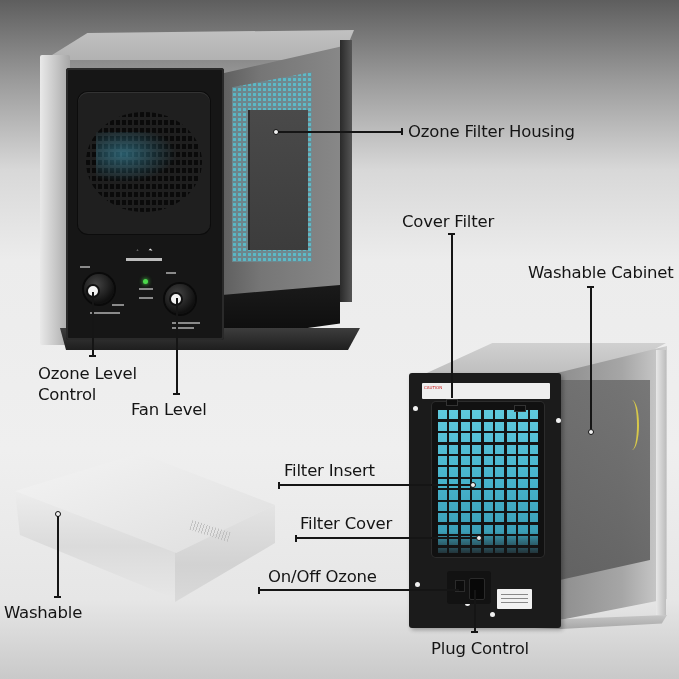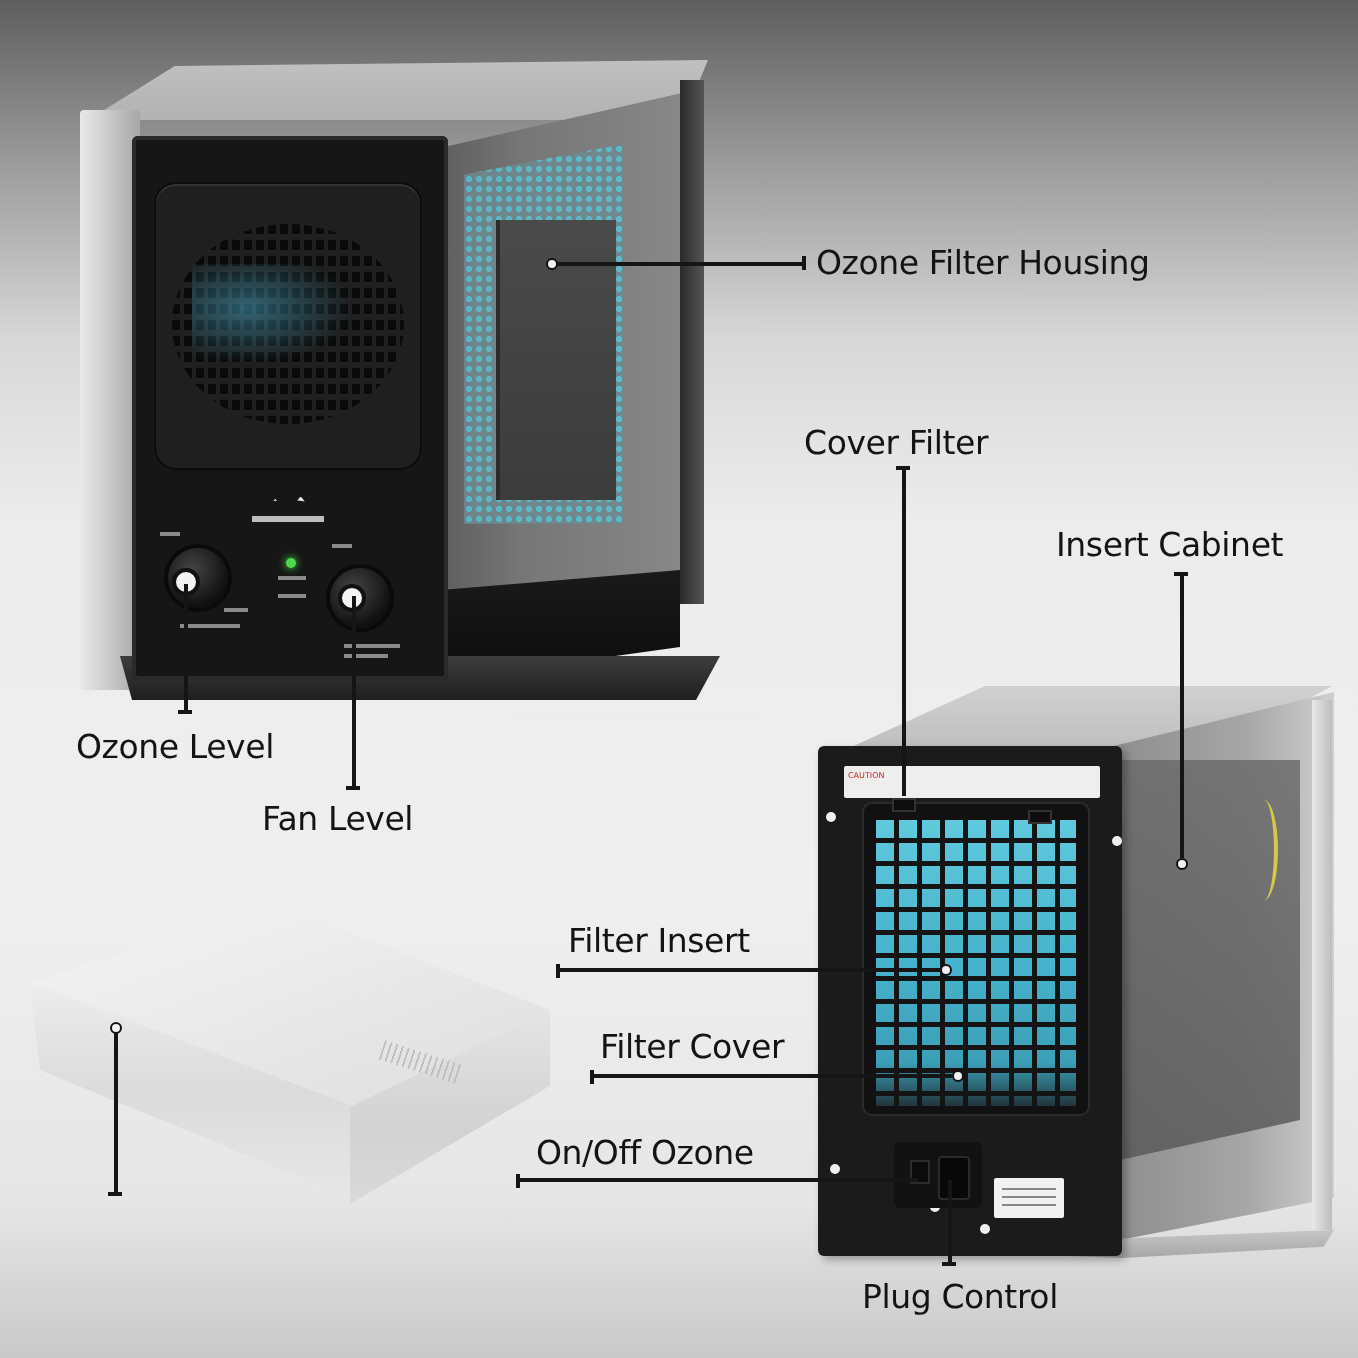--- a/index.html
+++ b/index.html
@@ -260,29 +260,30 @@
 
 <div class="dot" style="left:273px; top:129px;"></div>
 <div class="line hline" style="left:278px; top:131px; width:124px;"></div>
 <div class="tick-v" style="left:401px; top:128px;"></div>
 <div class="label" style="left:408px; top:121px;">Ozone Filter Housing</div>
 
 <div class="label" style="left:402px; top:211px;">Cover Filter</div>
 <div class="tick-h" style="left:448px; top:233px;"></div>
 <div class="line vline" style="left:451px; top:233px; height:165px;"></div>
 
-<div class="label" style="left:528px; top:262px;">Insert Cabinet</div>
+<div class="label" style="left:528px; top:262px;">Washable Cabinet</div>
 <div class="tick-h" style="left:587px; top:286px;"></div>
 <div class="line vline" style="left:590px; top:286px; height:143px;"></div>
 <div class="dot" style="left:588px; top:429px;"></div>
 
 <div class="line vline" style="left:92px; top:292px; height:64px;"></div>
 <div class="tick-h" style="left:89px; top:355px;"></div>
 <div class="label center" style="left:38px; top:363px; width:110px;">
   <div>Ozone Level</div>
+  <div>Control</div>
 </div>
 
 <div class="line vline" style="left:176px; top:298px; height:96px;"></div>
 <div class="tick-h" style="left:173px; top:393px;"></div>
 <div class="label" style="left:131px; top:399px;">Fan Level</div>
 
 <div class="label" style="left:284px; top:460px;">Filter Insert</div>
 <div class="tick-v" style="left:278px; top:482px;"></div>
 <div class="line hline" style="left:279px; top:484px; width:195px;"></div>
 <div class="dot" style="left:470px; top:482px;"></div>
@@ -297,13 +298,14 @@
 <div class="line hline" style="left:259px; top:589px; width:200px;"></div>
 
 <div class="line vline" style="left:474px; top:590px; height:42px;"></div>
 <div class="tick-h" style="left:471px; top:631px;"></div>
 <div class="label" style="left:431px; top:638px;">Plug Control</div>
 
 <div class="dot" style="left:55px; top:511px;"></div>
 <div class="line vline" style="left:57px; top:516px; height:81px;"></div>
 <div class="tick-h" style="left:54px; top:596px;"></div>
 <div class="label center" style="left:4px; top:602px; width:106px;">
+  <div>Washable</div>
 </div>
 
 </body></html>

